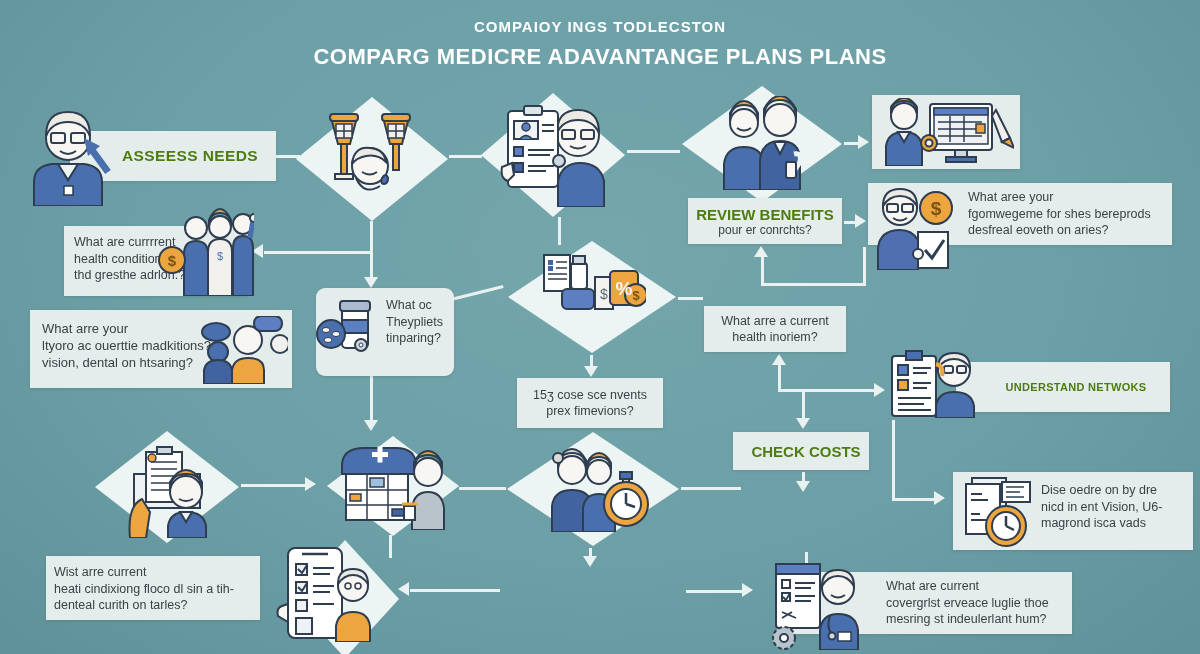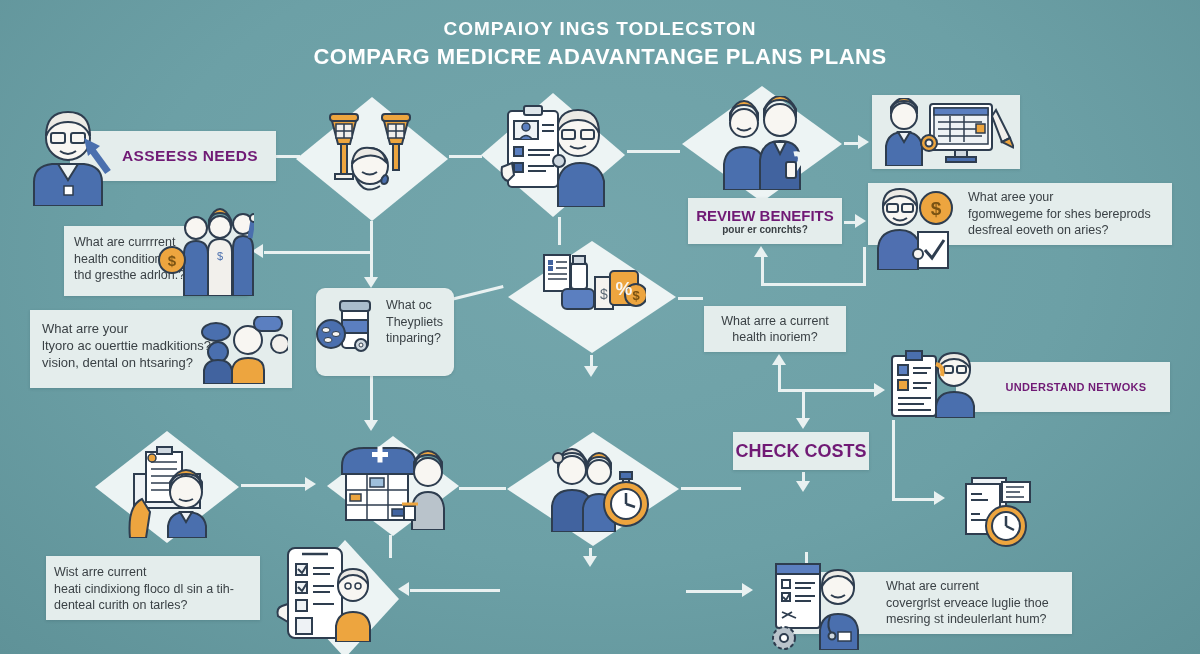--- a/index.html
+++ b/index.html
@@ -1,27 +1,27 @@
 <!DOCTYPE html>
 <html><head>
 <meta charset="utf-8">
 <style>
   html,body{margin:0;padding:0;background:#57888e;}
   .canvas{position:relative;width:1200px;height:654px;overflow:hidden;
     background:radial-gradient(ellipse at 50% 38%, #74a6ac 0%, #6ca0a6 55%, #5f9298 100%);
     font-family:"Liberation Sans", sans-serif;color:#3a4145;}
   .title{position:absolute;left:0;width:100%;text-align:center;color:#ffffff;font-weight:bold;}
-  .t1{top:18px;font-size:19px;letter-spacing:1px;}
+  .t1{top:18px;font-size:15px;letter-spacing:1px;}
   .t2{top:44px;font-size:22px;letter-spacing:.5px;}
   .box{position:absolute;background:#e4edec;box-shadow:0 1px 3px rgba(20,40,45,.15);}
   .rnd{border-radius:9px;}
   .diamond{position:absolute;background:#edf4f4;clip-path:polygon(50% 0,100% 50%,50% 100%,0 50%);}
   .hex{position:absolute;background:#edf4f4;clip-path:polygon(11% 0,89% 0,100% 50%,89% 100%,11% 100%,0 50%);}
   .pre{white-space:pre-line;font-size:12.5px;line-height:1.32;}
-  .hdr{font-weight:bold;color:#701a75;}
+  .hdr{font-weight:bold;color:#4d7c0f;}
   .cen{display:flex;align-items:center;justify-content:center;text-align:center;}
   .col{display:flex;flex-direction:column;align-items:center;justify-content:center;text-align:center;}
   .line{position:absolute;background:#e9f1f1;}
   .h{height:3px;}.v{width:3px;}
   .arr{position:absolute;width:0;height:0;border:7px solid transparent;}
   .ar{border-left:11px solid #e9f1f1;border-right:none;}
   .al{border-right:11px solid #e9f1f1;border-left:none;}
   .ad{border-top:11px solid #e9f1f1;border-bottom:none;}
   .au{border-bottom:11px solid #e9f1f1;border-top:none;}
   .icon{position:absolute;}
@@ -109,46 +109,55 @@
   </div>
 
   <div class="box rnd" style="left:308px;top:288px;width:138px;height:88px;margin-left:8px;">
     <div class="pre" style="padding:9px 6px 0 70px;">What oc
 Theypliets
 tinparing?</div>
   </div>
 
   <div class="box col" style="left:688px;top:198px;width:154px;height:46px;">
     <span class="hdr" style="font-size:15px;">REVIEW BENEFITS</span>
-    <span style="font-size:10px;font-weight:bold;">pour er conrchts?</span>
+    <span style="font-size:12px;">pour er conrchts?</span>
   </div>
 
   <div class="box" style="left:868px;top:183px;width:304px;height:62px;">
     <div class="pre" style="padding:6px 6px 0 100px;">What aree your
 fgomwegeme for shes bereprods
 desfreal eoveth on aries?</div>
   </div>
 
   <div class="box cen" style="left:872px;top:95px;width:148px;height:74px;"></div>
 
   <div class="box cen" style="left:704px;top:306px;width:142px;height:46px;">
     <div class="pre">What arre a current
 health inoriem?</div>
   </div>
 
+  <div class="box cen" style="left:517px;top:378px;width:146px;height:50px;">
+    <div class="pre">15ʒ cose sce nvents
+prex fimevions?</div>
+  </div>
 
   <div class="box cen" style="left:733px;top:432px;width:136px;height:38px;">
-    <span class="hdr" style="font-size:18px;">CHECK COSTS</span>
+    <span class="hdr" style="font-size:15px;margin-left:10px;">CHECK COSTS</span>
   </div>
 
 
   <div class="box cen" style="left:956px;top:362px;width:214px;height:50px;">
     <span class="hdr" style="font-size:11px;letter-spacing:.3px;padding-left:26px;">UNDERSTAND NETWOKS</span>
   </div>
 
+  <div class="box" style="left:953px;top:472px;width:240px;height:78px;">
+    <div class="pre" style="padding:10px 4px 0 88px;">Dise oedre on by dre
+nicd in ent Vision, U6-
+magrond isca vads</div>
+  </div>
 
   <div class="box" style="left:46px;top:556px;width:214px;height:64px;">
     <div class="pre" style="padding:8px 8px;">Wist arre current
 heati cindixiong floco dl sin a tih-
 denteal curith on tarles?</div>
   </div>
 
 
   <div class="box" style="left:792px;top:572px;width:280px;height:62px;">
     <div class="pre" style="padding:6px 4px 0 94px;">What are current

